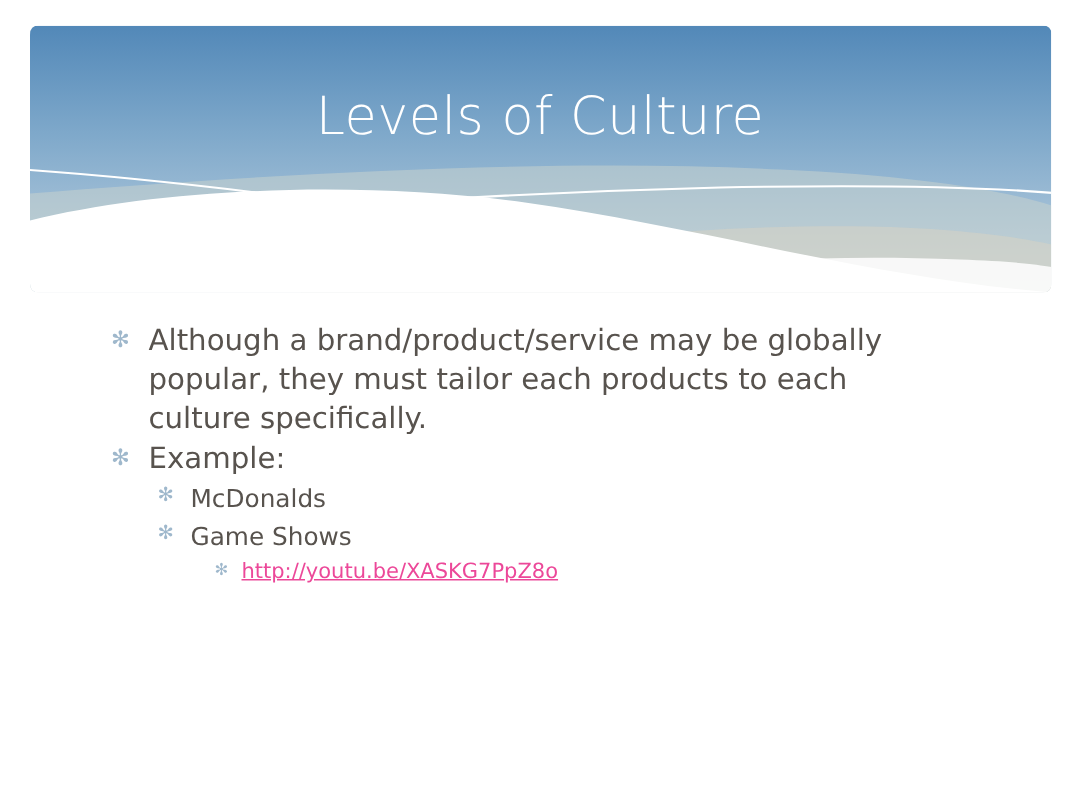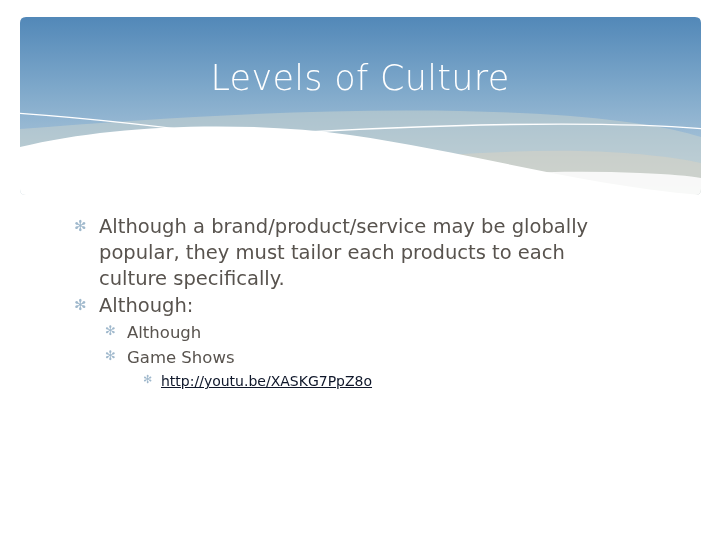--- a/index.html
+++ b/index.html
@@ -101,21 +101,21 @@
     line-height: 23px;
     margin-left: 69px;
   }
   .lvl3 > .glyph {
     width: 18px;
     font-size: 11px;
     padding-top: 4px;
   }
 
   a.slide-link {
-    color: #0f172a;
+    color: #ec4899;
   }
 </style>
 </head>
 <body>
 
 <div id="slide">
 
   <div id="banner">
     <svg width="681" height="178" viewBox="0 0 681 178" xmlns="http://www.w3.org/2000/svg">
       <defs>
@@ -153,26 +153,26 @@
 
   <div id="body">
 
     <div class="bullet-row lvl1">
       <span class="glyph">✻</span>
       <span class="btext">Although a brand/product/service may be globally popular, they must tailor each products to each culture specifically.</span>
     </div>
 
     <div class="bullet-row lvl1">
       <span class="glyph">✻</span>
-      <span class="btext">Although:</span>
+      <span class="btext">Example:</span>
     </div>
 
     <div class="bullet-row lvl2">
       <span class="glyph">✻</span>
-      <span class="btext">Although</span>
+      <span class="btext">McDonalds</span>
     </div>
 
     <div class="bullet-row lvl2">
       <span class="glyph">✻</span>
       <span class="btext">Game Shows</span>
     </div>
 
     <div class="bullet-row lvl3">
       <span class="glyph">✻</span>
       <span class="btext"><a class="slide-link" href="#">http://youtu.be/XASKG7PpZ8o</a></span>

